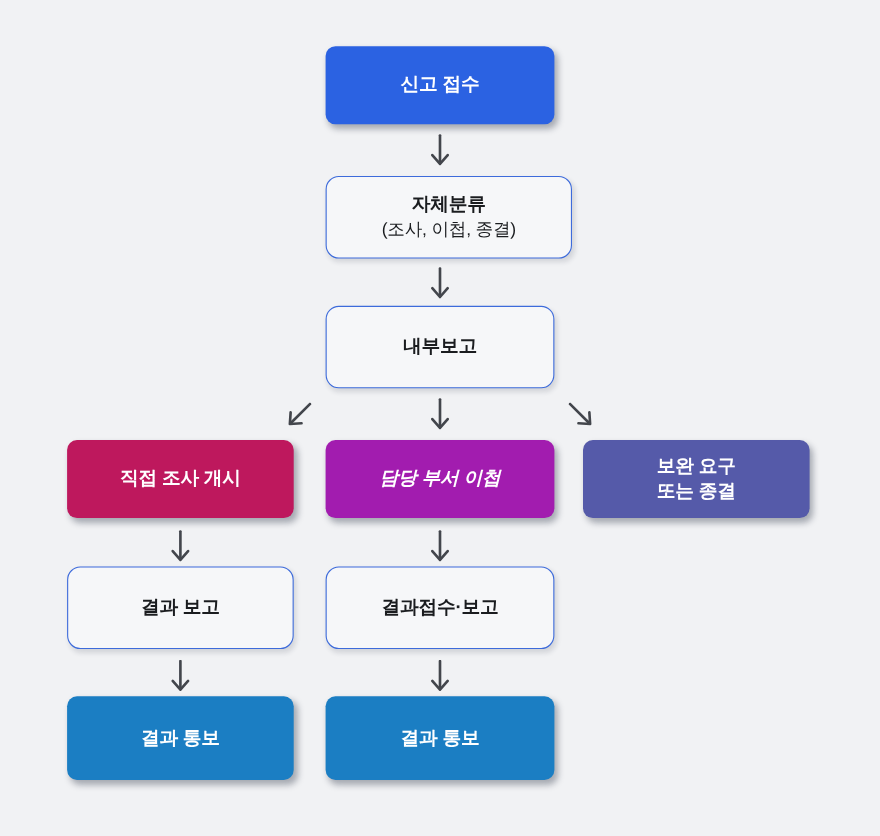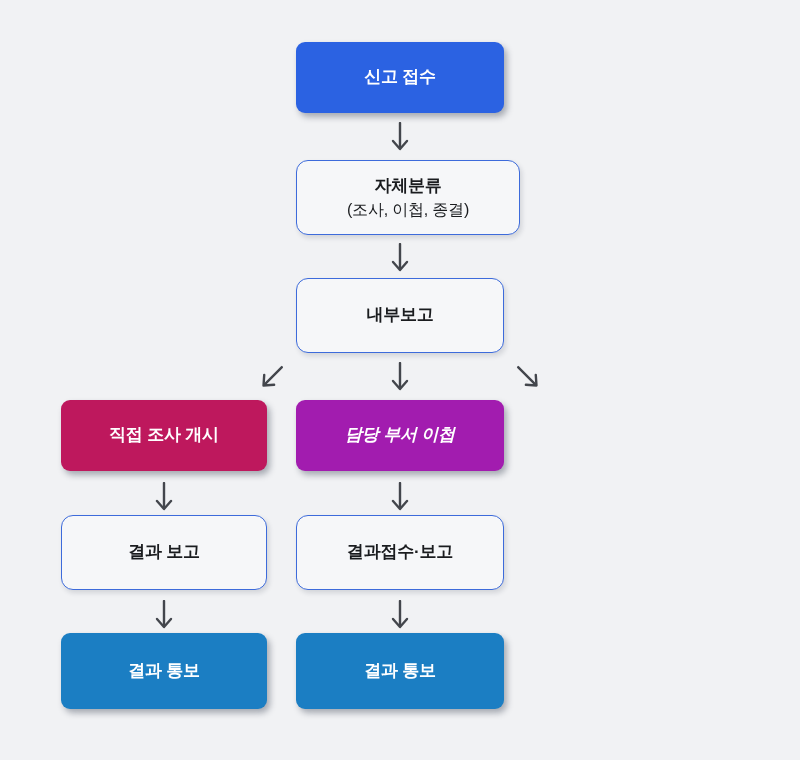--- a/index.html
+++ b/index.html
@@ -118,20 +118,24 @@
         </g>
       </svg>
   </div>
 
   <div class="node solid n-teal" style="left:61px; top:400px; width:206px; height:71px;">
     <span class="label">직접 조사 개시</span>
   </div>
   <div class="node solid n-darkteal" style="left:296px; top:400px; width:208px; height:71px;">
     <span class="label">담당 부서 이첩</span>
   </div>
+  <div class="node solid n-purple" style="left:530px; top:400px; width:206px; height:71px;">
+    <span class="label">보완 요구</span>
+    <span class="label">또는 종결</span>
+  </div>
 
   <div class="arrow" style="left:153px; top:482px;">
     <svg viewBox="0 0 22 30">
         <g stroke="#43464C" stroke-width="2.4" fill="none" stroke-linecap="round" stroke-linejoin="round">
           <line x1="11" y1="1" x2="11" y2="26"></line>
           <polyline points="4,19 11,27 18,19"></polyline>
         </g>
       </svg>
   </div>
   <div class="arrow" style="left:389px; top:482px;">

